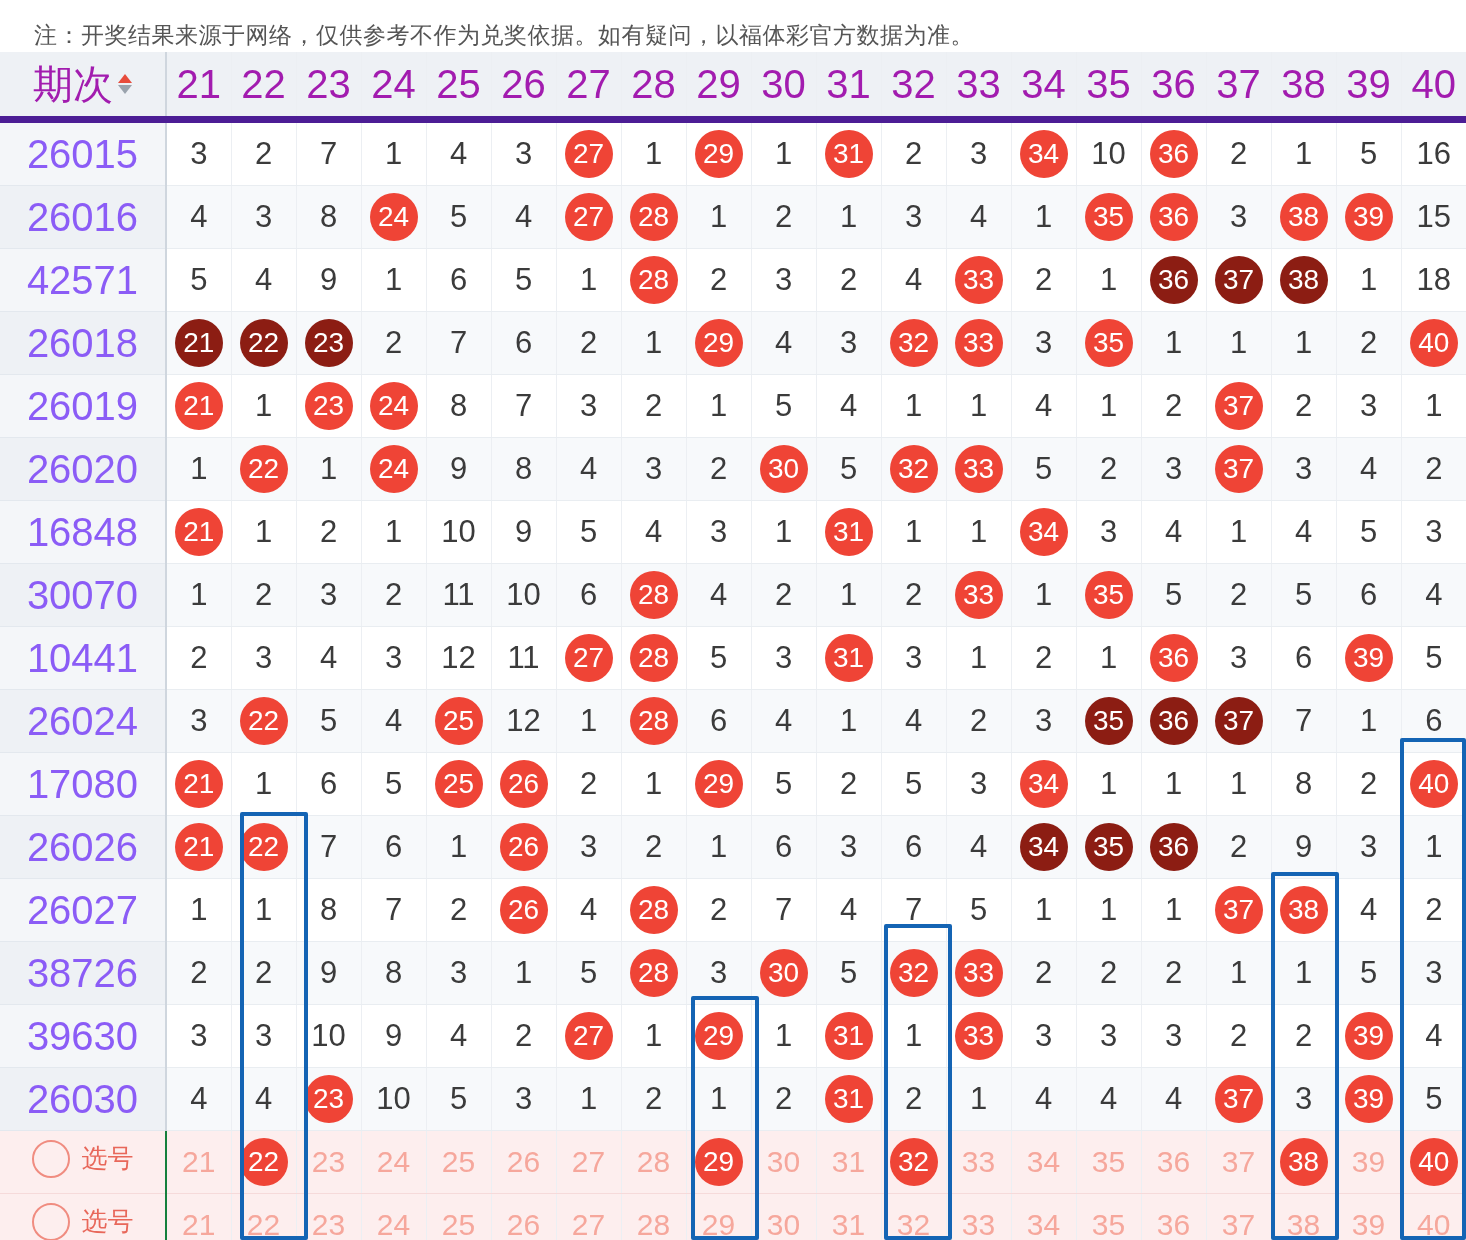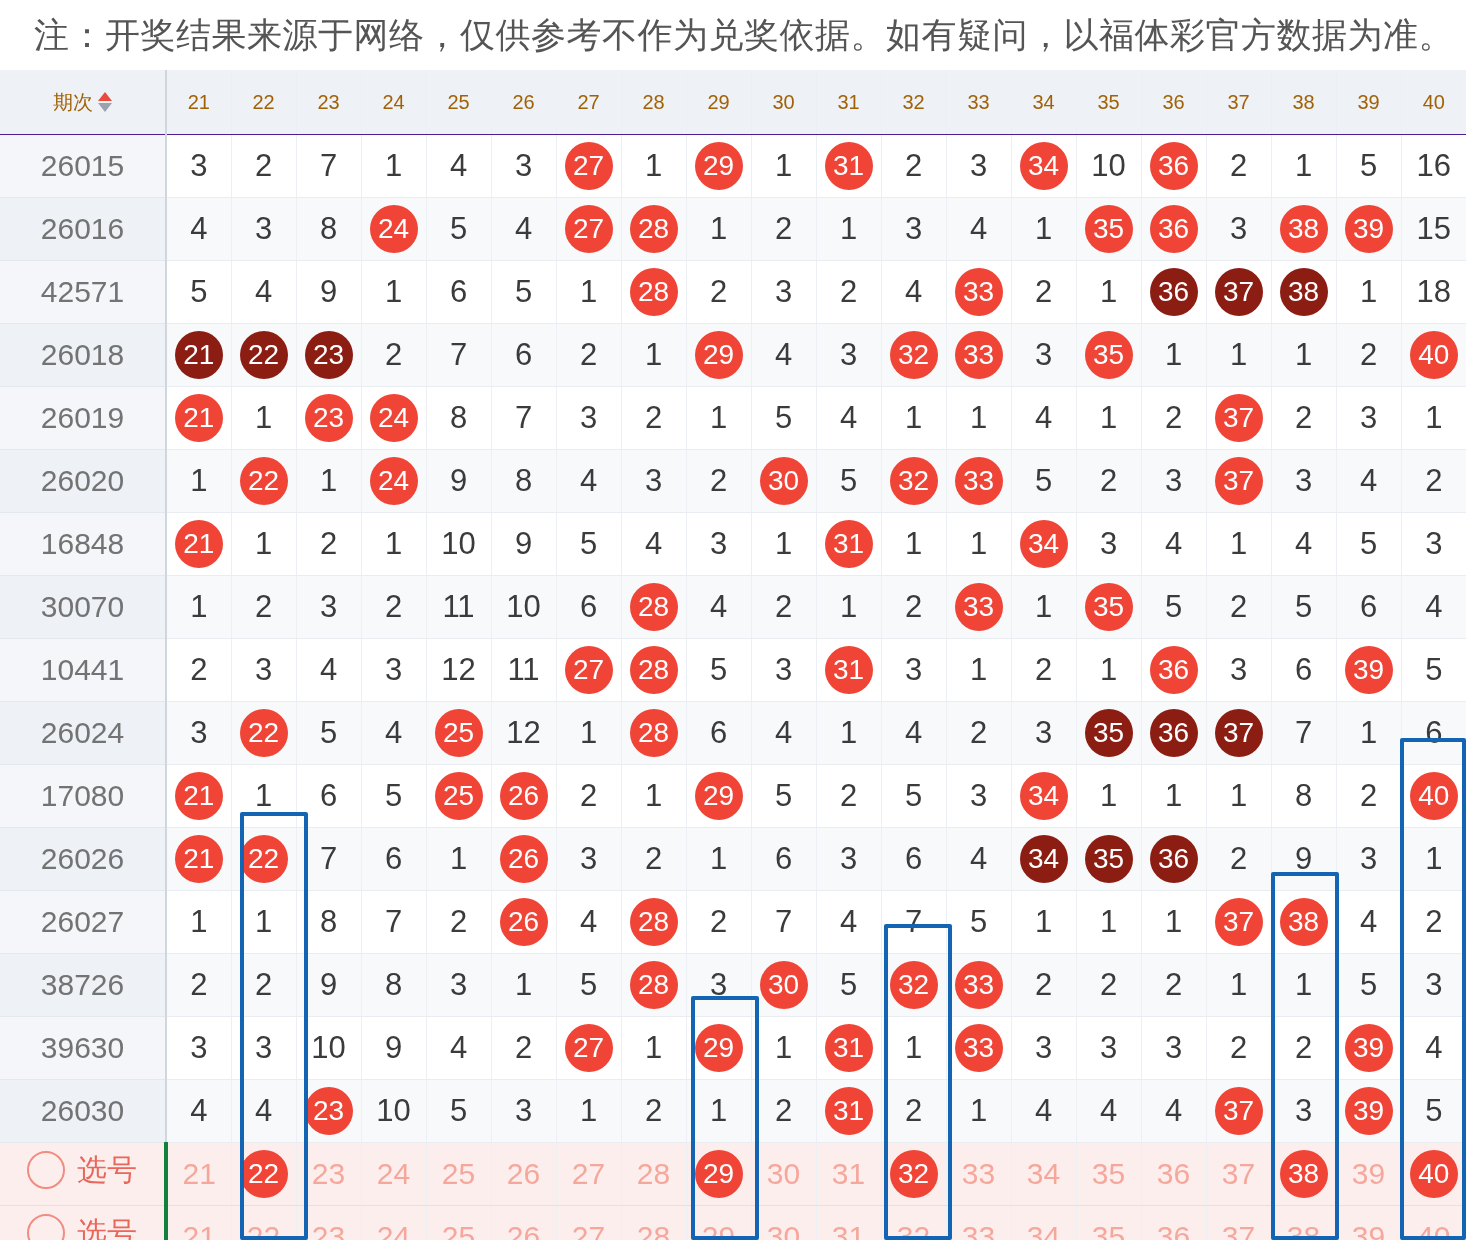--- a/index.html
+++ b/index.html
@@ -9,23 +9,23 @@
     font-family: "Liberation Sans", sans-serif;
   }
   #root {
     width: 1466px;
     height: 1240px;
     position: relative;
     overflow: hidden;
     background: #fff;
   }
   .note {
-    height: 70px;
+    height: 52px;
     line-height: 70px;
-    font-size: 35px;
+    font-size: 23px;
     color: #555;
     padding-left: 34px;
     letter-spacing: 0.5px;
     white-space: nowrap;
     box-sizing: border-box;
   }
   table.grid {
     border-collapse: collapse;
     width: 1466px;
     table-layout: fixed;
@@ -33,24 +33,24 @@
   table.grid td, table.grid th {
     padding: 0;
     margin: 0;
     text-align: center;
     vertical-align: middle;
     font-weight: normal;
   }
   
   .hdr-row th {
     height: 64px;
-    font-size: 20px;
-    color: #a16207;
+    font-size: 40px;
+    color: #a21caf;
     background: #eef1f5;
-    border-bottom: 1px solid #4c1d95;
+    border-bottom: 7px solid #4c1d95;
   }
   .hdr-label {
     background: #eef1f5 !important;
     font-size: 29px;
     color: #333;
     border-right: 2px solid #cfd6de;
     position: relative;
   }
   .hdr-label .lbl-inner {
     display: inline-flex;
@@ -82,22 +82,22 @@
   .row-td {
     height: 62px;
     font-size: 31px;
     color: #333;
     background: #ffffff;
     border-bottom: 1px solid #e9edf1;
     position: relative;
   }
   tr.alt .row-td { background: #f7f9fb; }
   .period {
-    font-size: 30px;
-    color: #737373;
+    font-size: 40px;
+    color: #8b5cf6;
     background: #f4f6f9 !important;
     border-right: 2px solid #cfd6de;
     border-bottom: 1px solid #e3e8ee;
   }
   tr.alt .period { background: #eef1f5 !important; }
   .sep {
     border-left: 1px solid #eceff3;
   }
   
   .ball {
@@ -123,24 +123,23 @@
     color: #3b3b3b;
   }
   
   .pick-row td {
     height: 62px;
     background: #fdeeee;
     border-bottom: 1px solid #f6dada;
   }
   .pick-label {
     background: #fdeeee !important;
-    border-right: 4px solid #15803d;
-    font-size: 30px;
+    border-right: 2px solid #15803d;
+    font-size: 26px;
     color: #e8675a;
-    font-family: Liberation Mono, monospace;
   }
   .pick-label .pl-inner {
     display: inline-flex;
     align-items: center;
     gap: 12px;
     justify-content: center;
   }
   .circle-btn {
     width: 34px;
     height: 34px;

